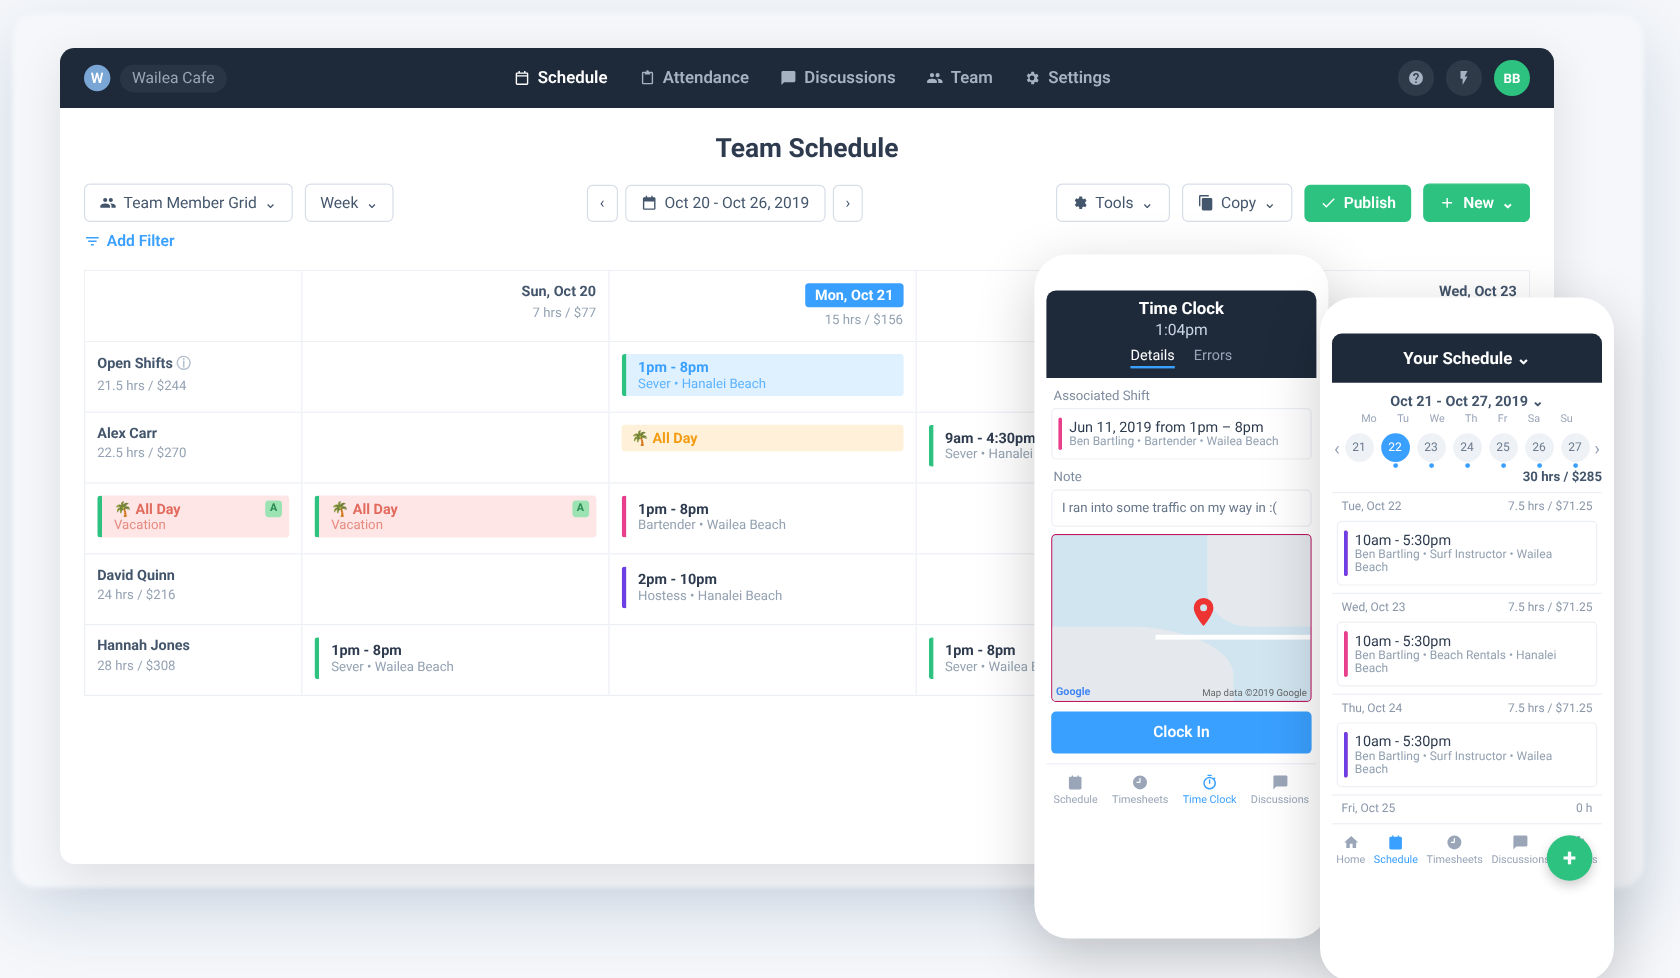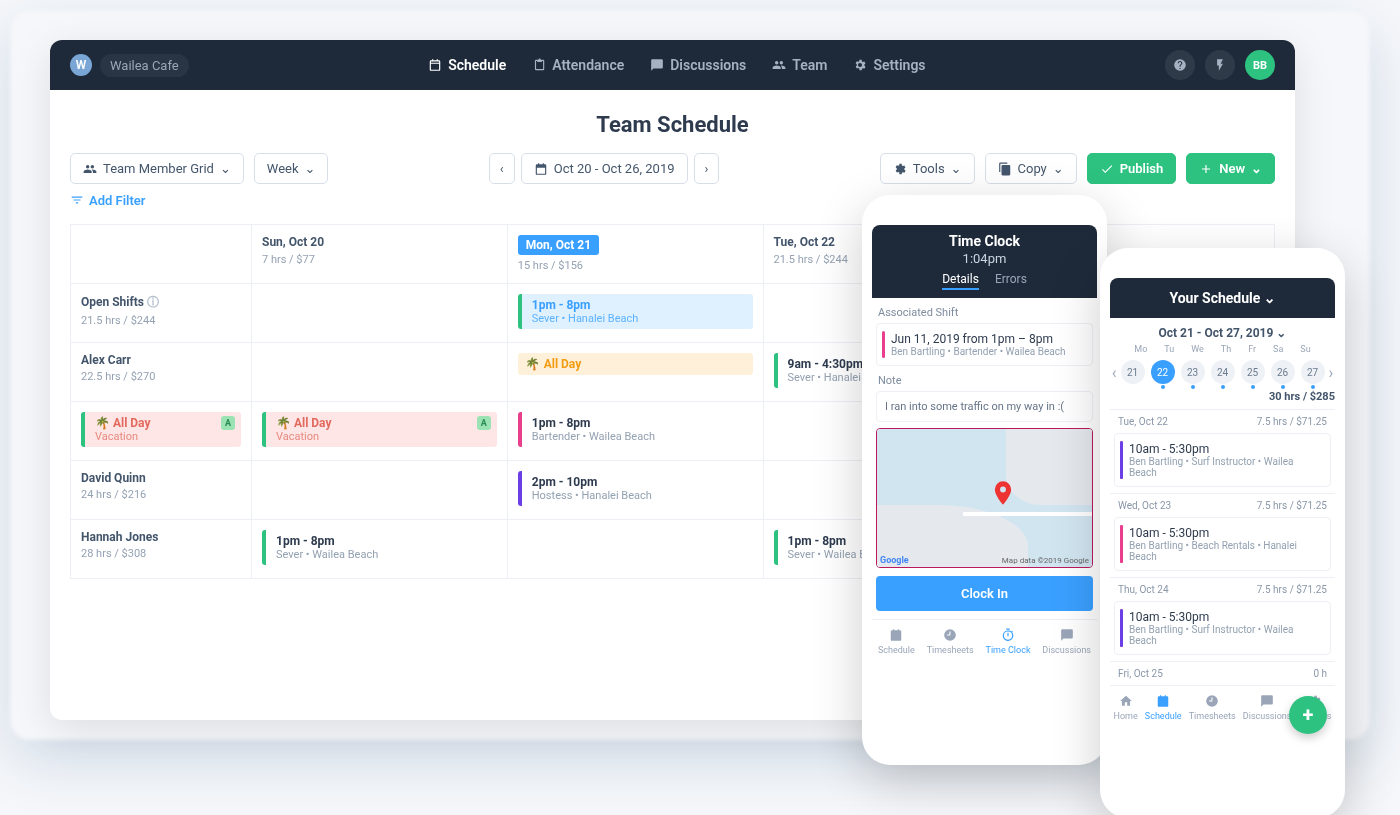--- a/index.html
+++ b/index.html
@@ -21,21 +21,21 @@
   .btn{border:1px solid #d7dee8;background:#fff;border-radius:5px;padding:7px 12px;font-size:13px;color:#44566c;display:inline-flex;align-items:center;gap:6px;cursor:pointer;white-space:nowrap}
   .btn.green{background:#2dc280;border-color:#2dc280;color:#fff;font-weight:600}
   .spacer{flex:1}
   .dategrp{display:flex;gap:6px}
   .filter{color:#3aa0ff;font-size:13px;font-weight:600;margin-left:20px;margin-bottom:10px;display:inline-flex;align-items:center;gap:5px;cursor:pointer}
   .grid{border:1px solid #eceff4;margin:6px 20px 0;font-size:12px;color:#44566c}
   .row{display:grid;grid-template-columns:180px 1fr 1fr 1fr 1fr;border-top:1px solid #eceff4}
   .row:first-child{border-top:none}
   .cell{padding:10px 10px;border-left:1px solid #eceff4;min-height:58px}
   .row .cell:first-child{border-left:none}
-  .hd{text-align:left;background:#fff}
+  .hd{text-align:right;background:#fff}
   .hd .dow{font-weight:700;color:#43556b}
   .hd.sel .dow{background:#3aa0ff;color:#fff;border-radius:3px;padding:3px 8px;display:inline-block}
   .hd .sum{color:#94a2b3;font-size:11px;margin-top:4px}
   .side .nm{font-weight:700;color:#43556b}
   .side .st{color:#94a2b3;font-size:11px;margin-top:3px}
   .chip{position:relative;border-radius:3px;padding:4px 8px 4px 10px;margin:0 0 0 0;background:#fff;border-left:4px solid #2dc280}
   .chip .t{font-weight:700;color:#2e3b4e;font-size:12px}
   .chip .d{color:#93a1b1;font-size:11px}
   .chip.blue{background:#dff0ff;border-left-color:#2dc280}
   .chip.blue .t{color:#3aa0ff}
@@ -43,21 +43,21 @@
   .chip.orange{background:#fff1d9;border:none;padding-left:8px}
   .chip.orange .t{color:#f39c12}
   .chip.red{background:#fde6e5}
   .chip.red .t{color:#e26a5e}
   .chip.red .d{color:#e78a80}
   .tag{position:absolute;right:6px;top:4px;width:14px;height:14px;border-radius:3px;background:#9be3b3;color:#2a8c52;font-size:9px;font-weight:700;display:flex;align-items:center;justify-content:center}
   .bl-purple{border-left-color:#6b3fe5}
   .bl-pink{border-left-color:#e83e8c}
   .bl-green{border-left-color:#2dc280}
   .phone{position:absolute;width:245px;height:570px;background:#fff;border-radius:28px;box-shadow:0 15px 50px rgba(0,0,0,.2);padding:30px 10px 10px;overflow:hidden}
-  .phone1{left:862px;top:195px}
+  .phone1{left:862px;top:212px}
   .phone2{left:1100px;top:248px}
   .phead{background:#1e2a3a;color:#fff;border-radius:8px 8px 0 0;padding:8px 0;text-align:center}
   .phead .h1{font-size:14px;font-weight:700}
   .phead .h2{font-size:13px;color:#cbd4e0;margin-top:2px}
   .ptabs{display:flex;gap:16px;justify-content:center;font-size:12px;color:#9aa6b8;margin-top:6px}
   .ptabs .act{color:#fff;border-bottom:2px solid #3aa0ff;padding-bottom:2px}
   .sec-lbl{font-size:11px;color:#7e8c9e;margin:8px 6px 4px}
   .pcard{border:1px solid #eceff4;border-radius:4px;margin:0 4px 6px;padding:8px 8px 8px 14px;position:relative}
   .pcard::before{content:"";position:absolute;left:5px;top:7px;bottom:7px;width:3px;background:#e83e8c;border-radius:2px}
   .pcard .t{font-size:12px;font-weight:400;color:#2e3b4e}

